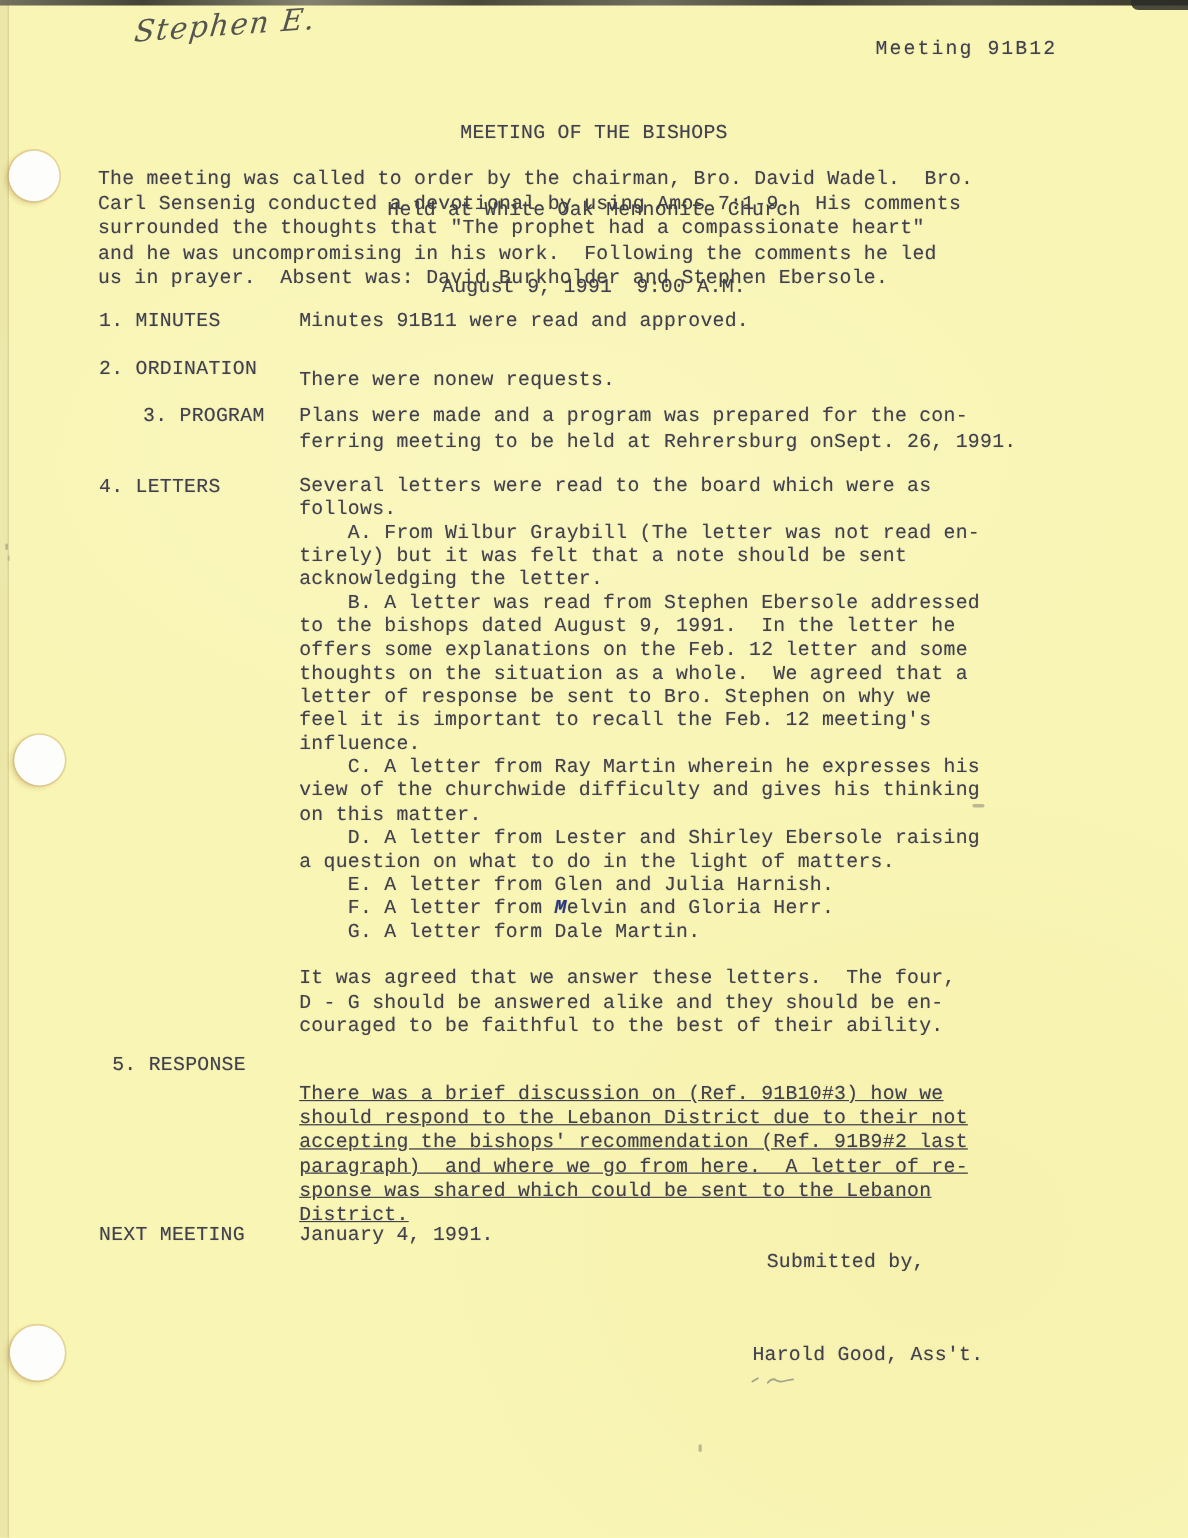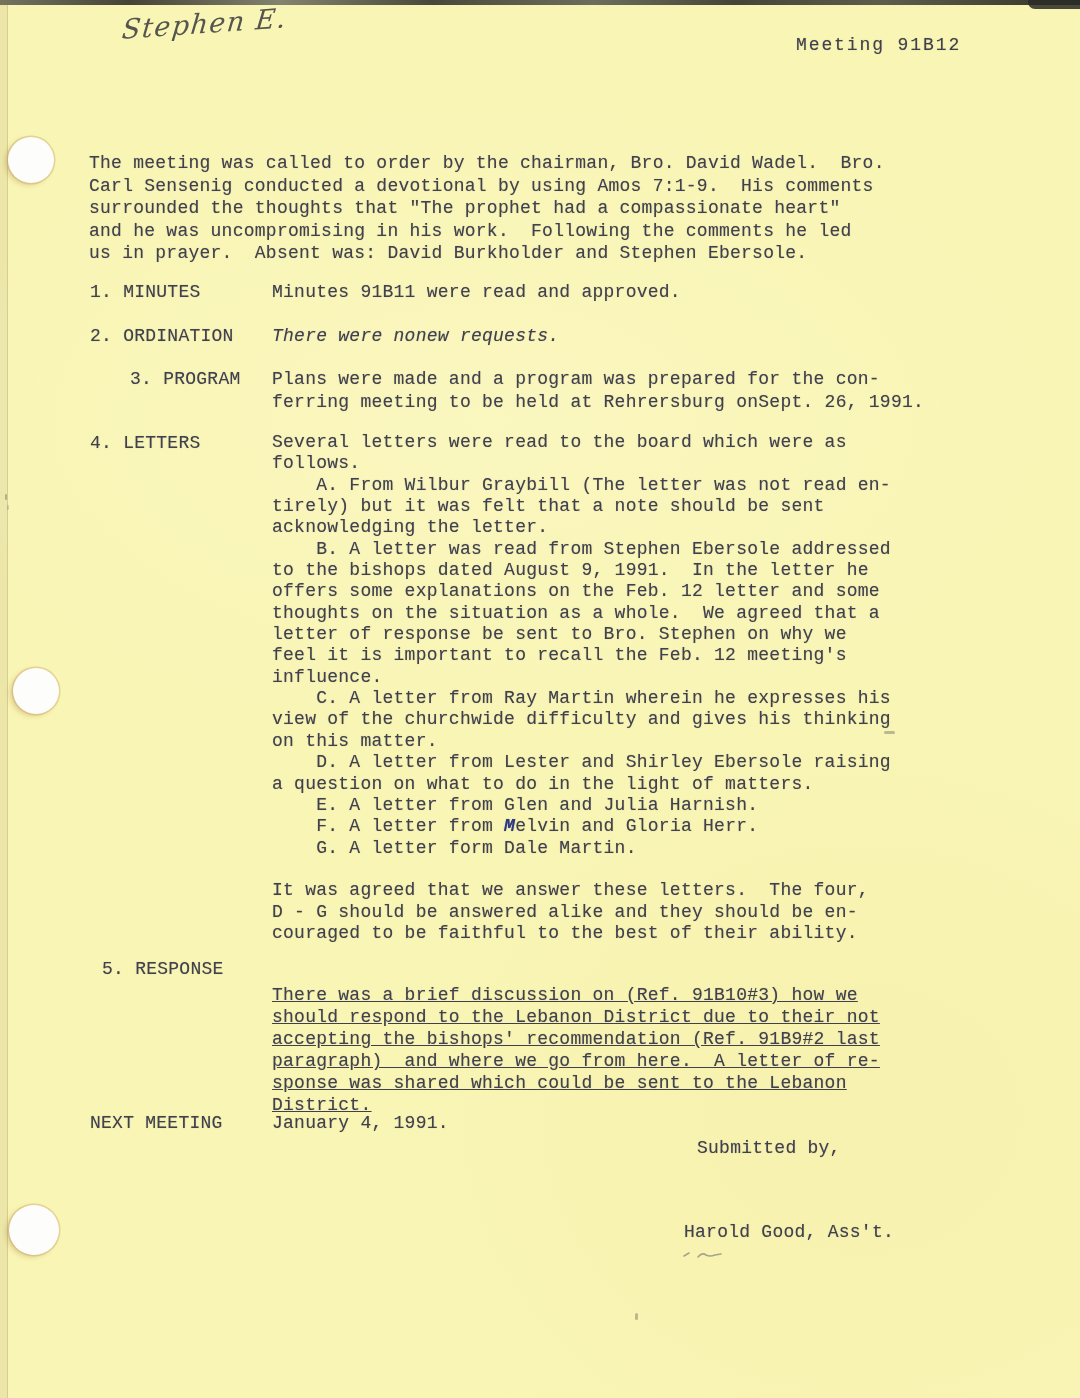--- a/index.html
+++ b/index.html
@@ -75,32 +75,37 @@
   <div class="corner-mark"></div>
   <div class="left-edge"></div>
 
   <div class="hole hole1"></div>
   <div class="hole hole2"></div>
   <div class="hole hole3"></div>
 
   <div class="handwriting">Stephen E.</div>
   <div class="tw meeting-ref">Meeting 91B12</div>
 
+  <div class="tw title-block">
+    <div>MEETING OF THE BISHOPS</div>
+    <div>Held at White Oak Mennonite Church</div>
+    <div>August 9, 1991  9:00 A.M.</div>
+  </div>
 
   <div class="tw" style="left:89px;top:152px;">The meeting was called to order by the chairman, Bro. David Wadel.  Bro.
 Carl Sensenig conducted a devotional by using Amos 7:1-9.  His comments
 surrounded the thoughts that "The prophet had a compassionate heart"
 and he was uncompromising in his work.  Following the comments he led
 us in prayer.  Absent was: David Burkholder and Stephen Ebersole.</div>
 
   <div class="tw label-col" style="top:281px;">1. MINUTES</div>
   <div class="tw body-col" style="top:281px;">Minutes 91B11 were read and approved.</div>
 
   <div class="tw label-col" style="top:325px;font-family:Liberation Mono, monospace;">2. ORDINATION</div>
-  <div class="tw body-col" style="top:325px;font-style:italic;">There were nonew requests.</div>
+  <div class="tw body-col" style="top:335px;">There were nonew requests.</div>
 
   <div class="tw label-col" style="top:368px;margin-left:40px;">3. PROGRAM</div>
   <div class="tw body-col" style="top:368px;">Plans were made and a program was prepared for the con-
 ferring meeting to be held at Rehrersburg onSept. 26, 1991.</div>
 
   <div class="tw label-col" style="top:432px;">4. LETTERS</div>
   <div class="tw tw-tight body-col" style="top:432px;"><span>Several letters were read to the board which were as
 follows.
     A. From Wilbur Graybill (The letter was not read en-
 tirely) but it was felt that a note should be sent

